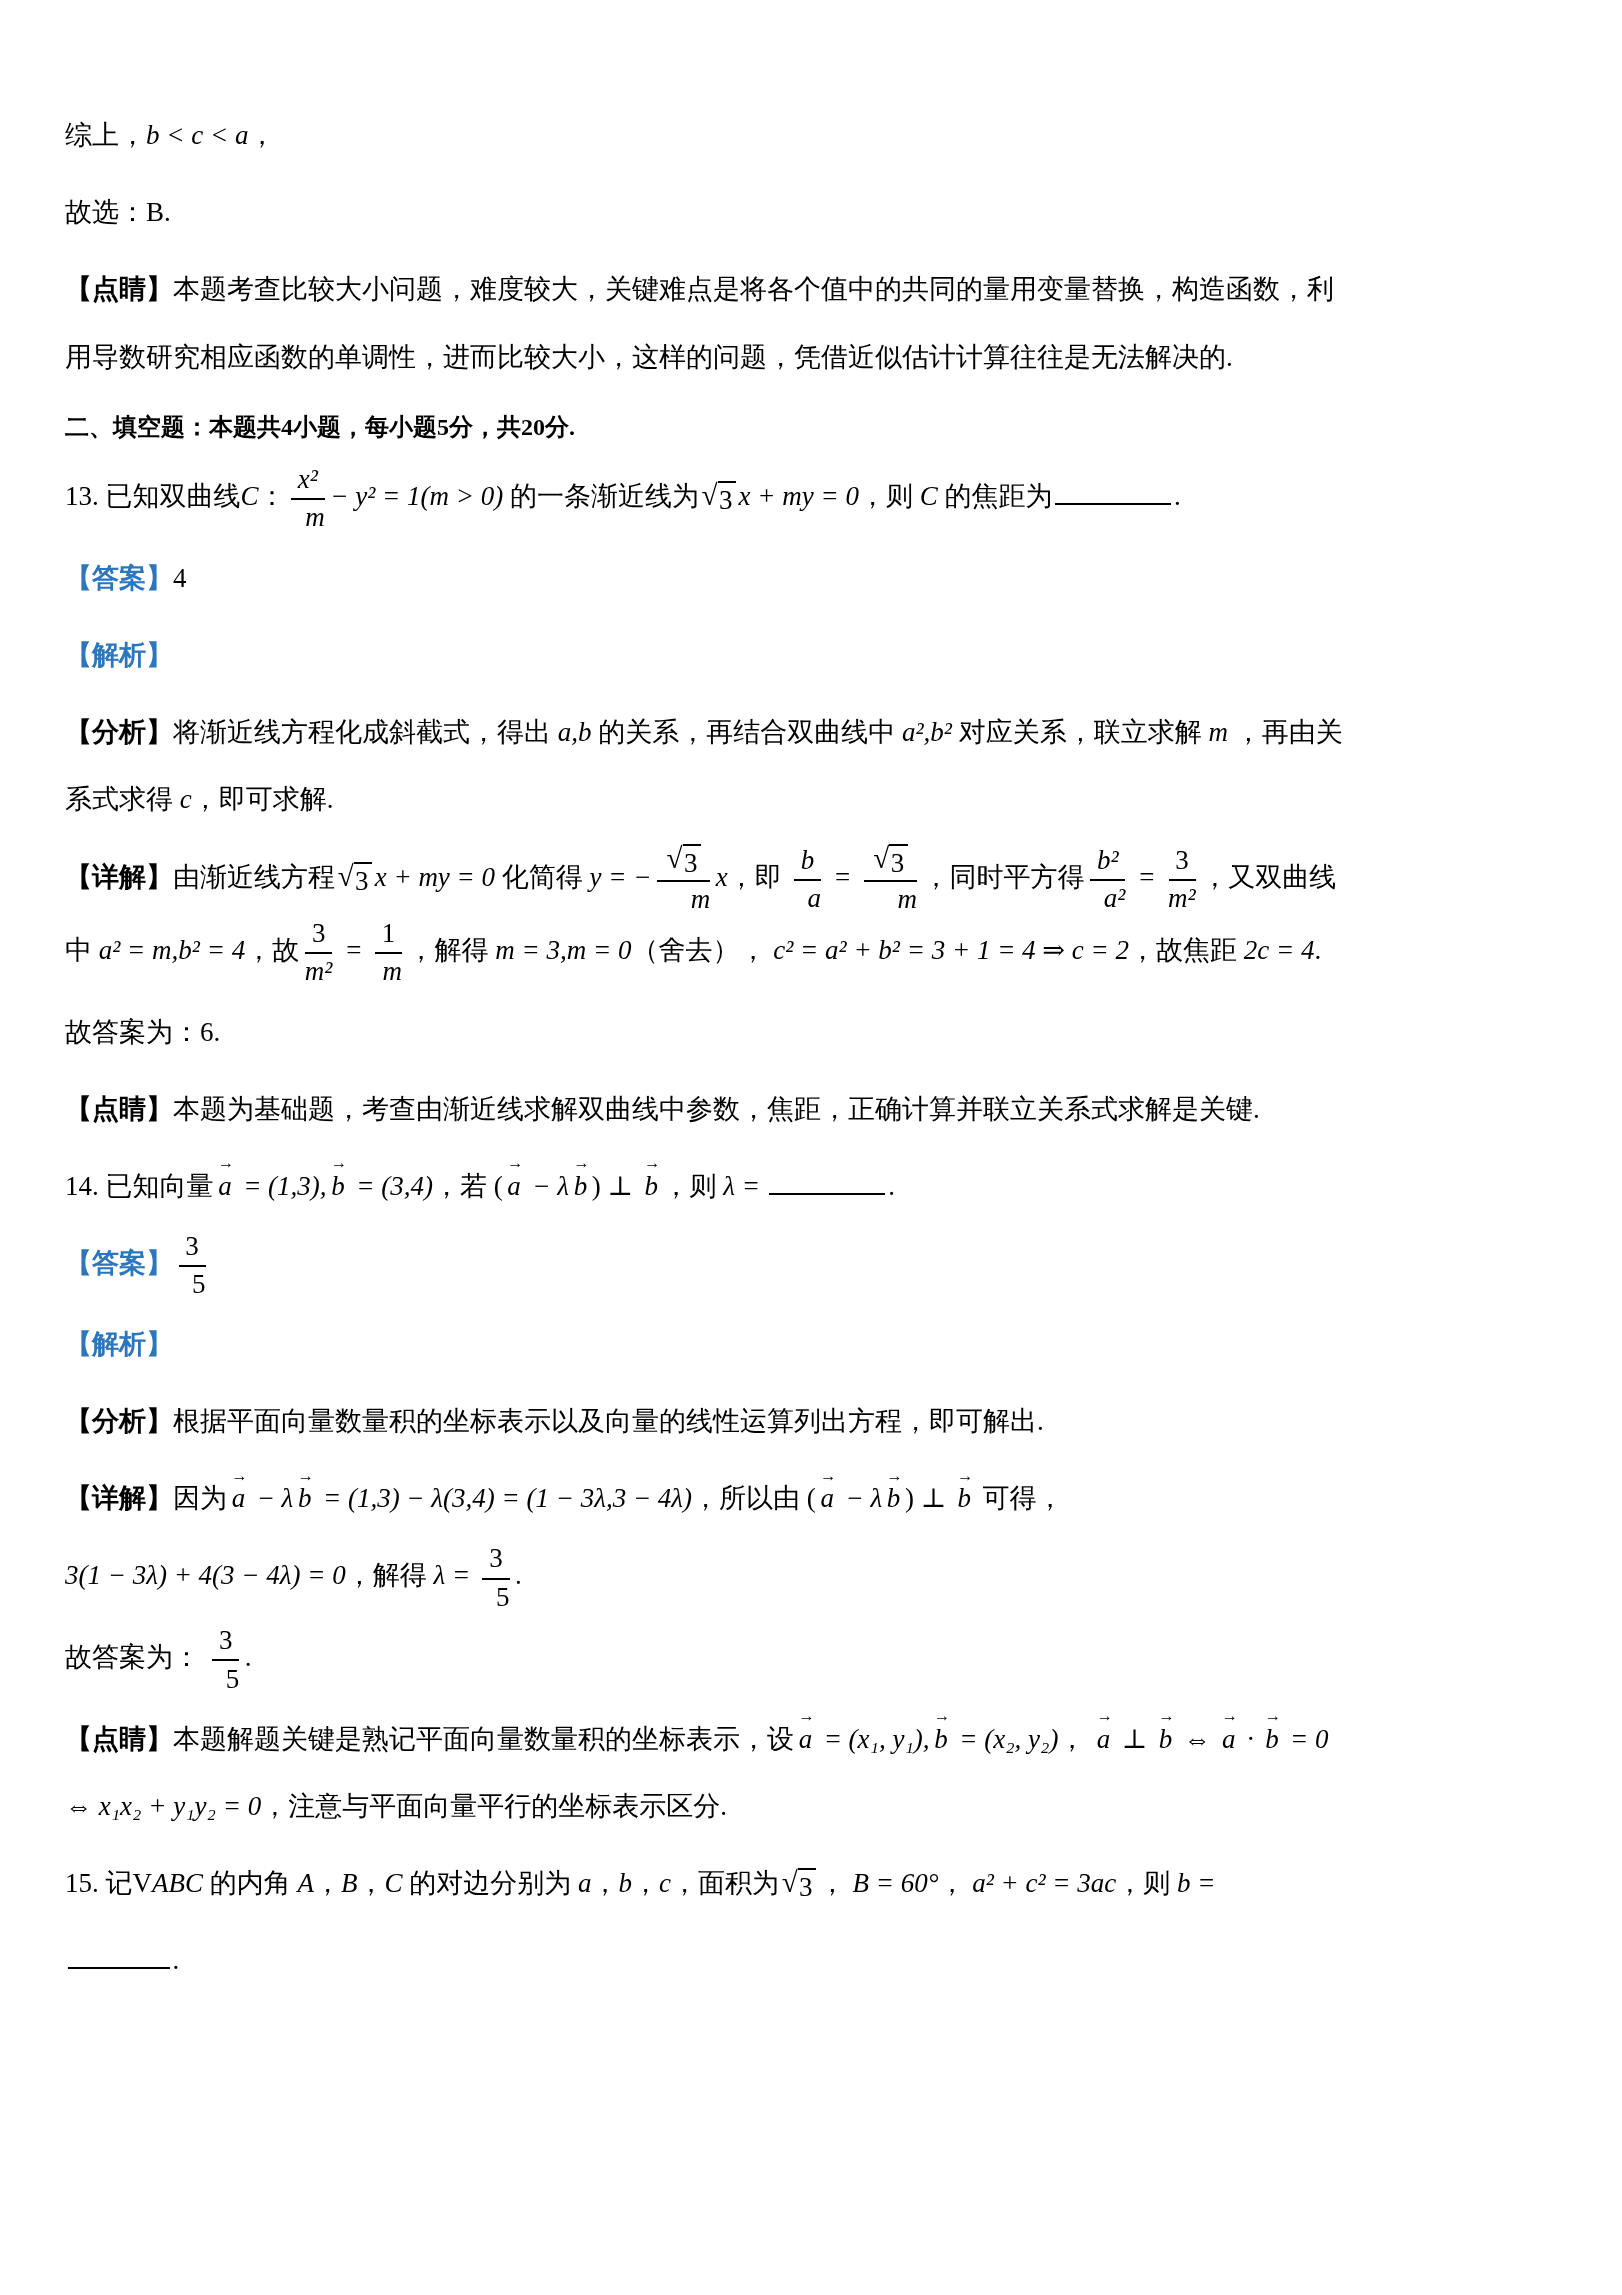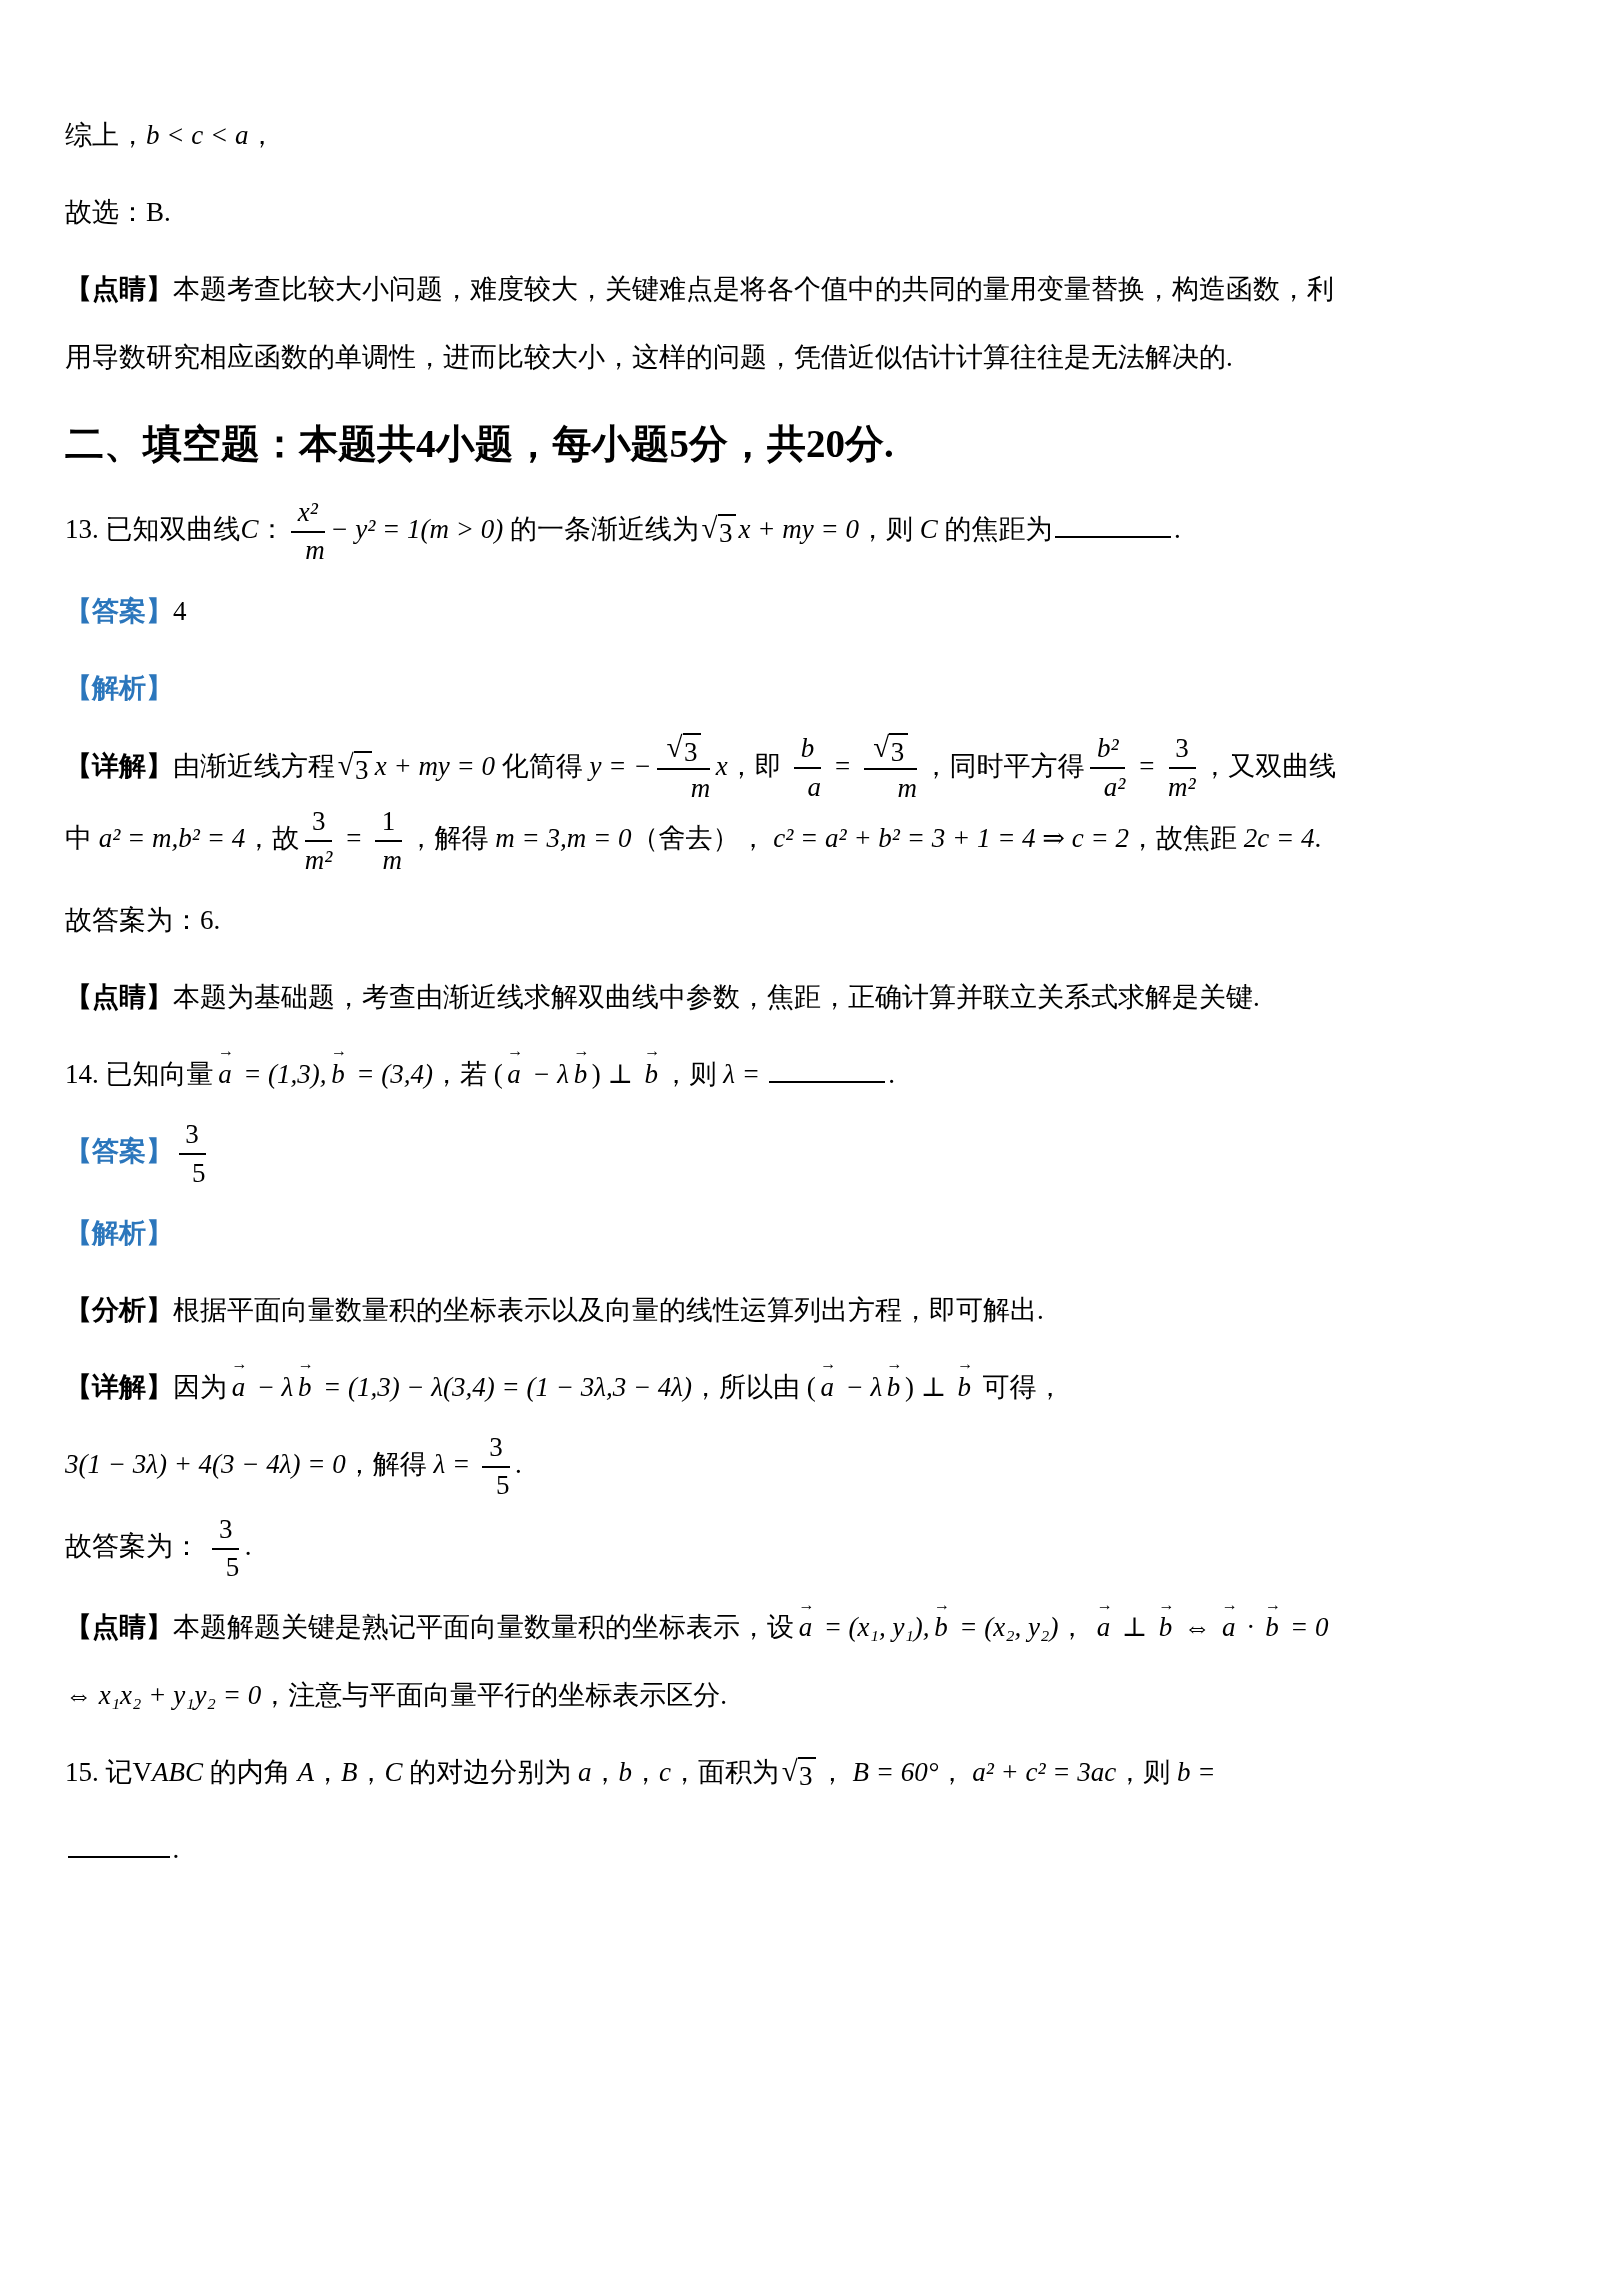--- a/index.html
+++ b/index.html
@@ -6,21 +6,21 @@
   body{
     width:1623px;height:2295px;overflow:hidden;background:#ffffff;
     font-family:"Liberation Serif","DejaVu Serif",serif;color:#000;
     box-sizing:border-box;
   }
   main{
     box-sizing:border-box;display:block;
     padding:102px 63px 41px 65px;width:1423px;
   }
   .line{font-size:27px;line-height:2.5;margin:0 0 9.5px 0;word-break:break-all;}
-  .hline{font-size:39px;font-weight:bold;line-height:2.2;margin:0 0 9.5px 0;}
+  .hline{font-size:24px;font-weight:bold;line-height:2.2;margin:0 0 9.5px 0;}
   .tk-t{font-style:normal;}
   .tk-m{font-style:italic;}
   .tk-b{font-weight:bold;font-style:normal;}
   .tk-lbl{font-weight:bold;font-style:normal;}
   .frac{display:inline-flex;flex-direction:column;align-items:flex-end;vertical-align:middle;
         margin:0 5.5px;line-height:1.25;text-align:center;}
   .frac>.fn{border-bottom:2px solid #000;padding:0 6.8px 1.4px;}
   .frac>.fd{padding-top:1.4px;}
   .sqrt{display:inline-flex;align-items:flex-start;white-space:nowrap;margin:0 2.7px;vertical-align:baseline;}
   .sqrt>.sg{font-size:1.08em;line-height:1.02;font-style:normal;}
@@ -40,20 +40,21 @@
     <h2 class="hline"><span class="tk-t">二、填空题：本题共4小题，每小题5分，共20分.</span></h2>
     <p class="line"><span class="tk-t">13. 已知双曲线</span><span class="tk-m">C</span><span class="tk-t">：</span><span class="frac">
         <span class="fn"><span class="tk-m">x²</span></span>
         <span class="fd"><span class="tk-m">m</span></span>
       </span><span class="tk-m">− y² = 1(m &gt; 0)</span><span class="tk-t"> 的一条渐近线为</span><span class="sqrt">
         <span class="sg">√</span>
         <span class="rd"><span class="tk-t">3</span></span>
       </span><span class="tk-m">x + my = 0</span><span class="tk-t">，则 </span><span class="tk-m">C</span><span class="tk-t"> 的焦距为</span><span class="blank" style="width: 116px;"></span><span class="tk-t">.</span></p>
     <p class="line"><span class="tk-lbl" style="color: rgb(43, 118, 188);">【答案】</span><span class="tk-t">4</span></p>
     <p class="line"><span class="tk-lbl" style="color: rgb(43, 118, 188);">【解析】</span></p>
+    <p class="line"><span class="tk-b">【分析】</span><span class="tk-t">将渐近线方程化成斜截式，得出 </span><span class="tk-m">a,b</span><span class="tk-t"> 的关系，再结合双曲线中 </span><span class="tk-m">a²,b²</span><span class="tk-t"> 对应关系，联立求解 </span><span class="tk-m">m</span><span class="tk-t"> ，再由关系式求得 </span><span class="tk-m">c</span><span class="tk-t">，即可求解.</span></p>
     <p class="line"><span class="tk-b">【详解】</span><span class="tk-t">由渐近线方程</span><span class="sqrt">
         <span class="sg">√</span>
         <span class="rd"><span class="tk-t">3</span></span>
       </span><span class="tk-m">x + my = 0</span><span class="tk-t"> 化简得 </span><span class="tk-m">y = −</span><span class="frac">
         <span class="fn"><span class="sqrt">
             <span class="sg">√</span>
             <span class="rd"><span class="tk-t">3</span></span>
           </span></span>
         <span class="fd"><span class="tk-m">m</span></span>
       </span><span class="tk-m">x</span><span class="tk-t">，即 </span><span class="frac">

